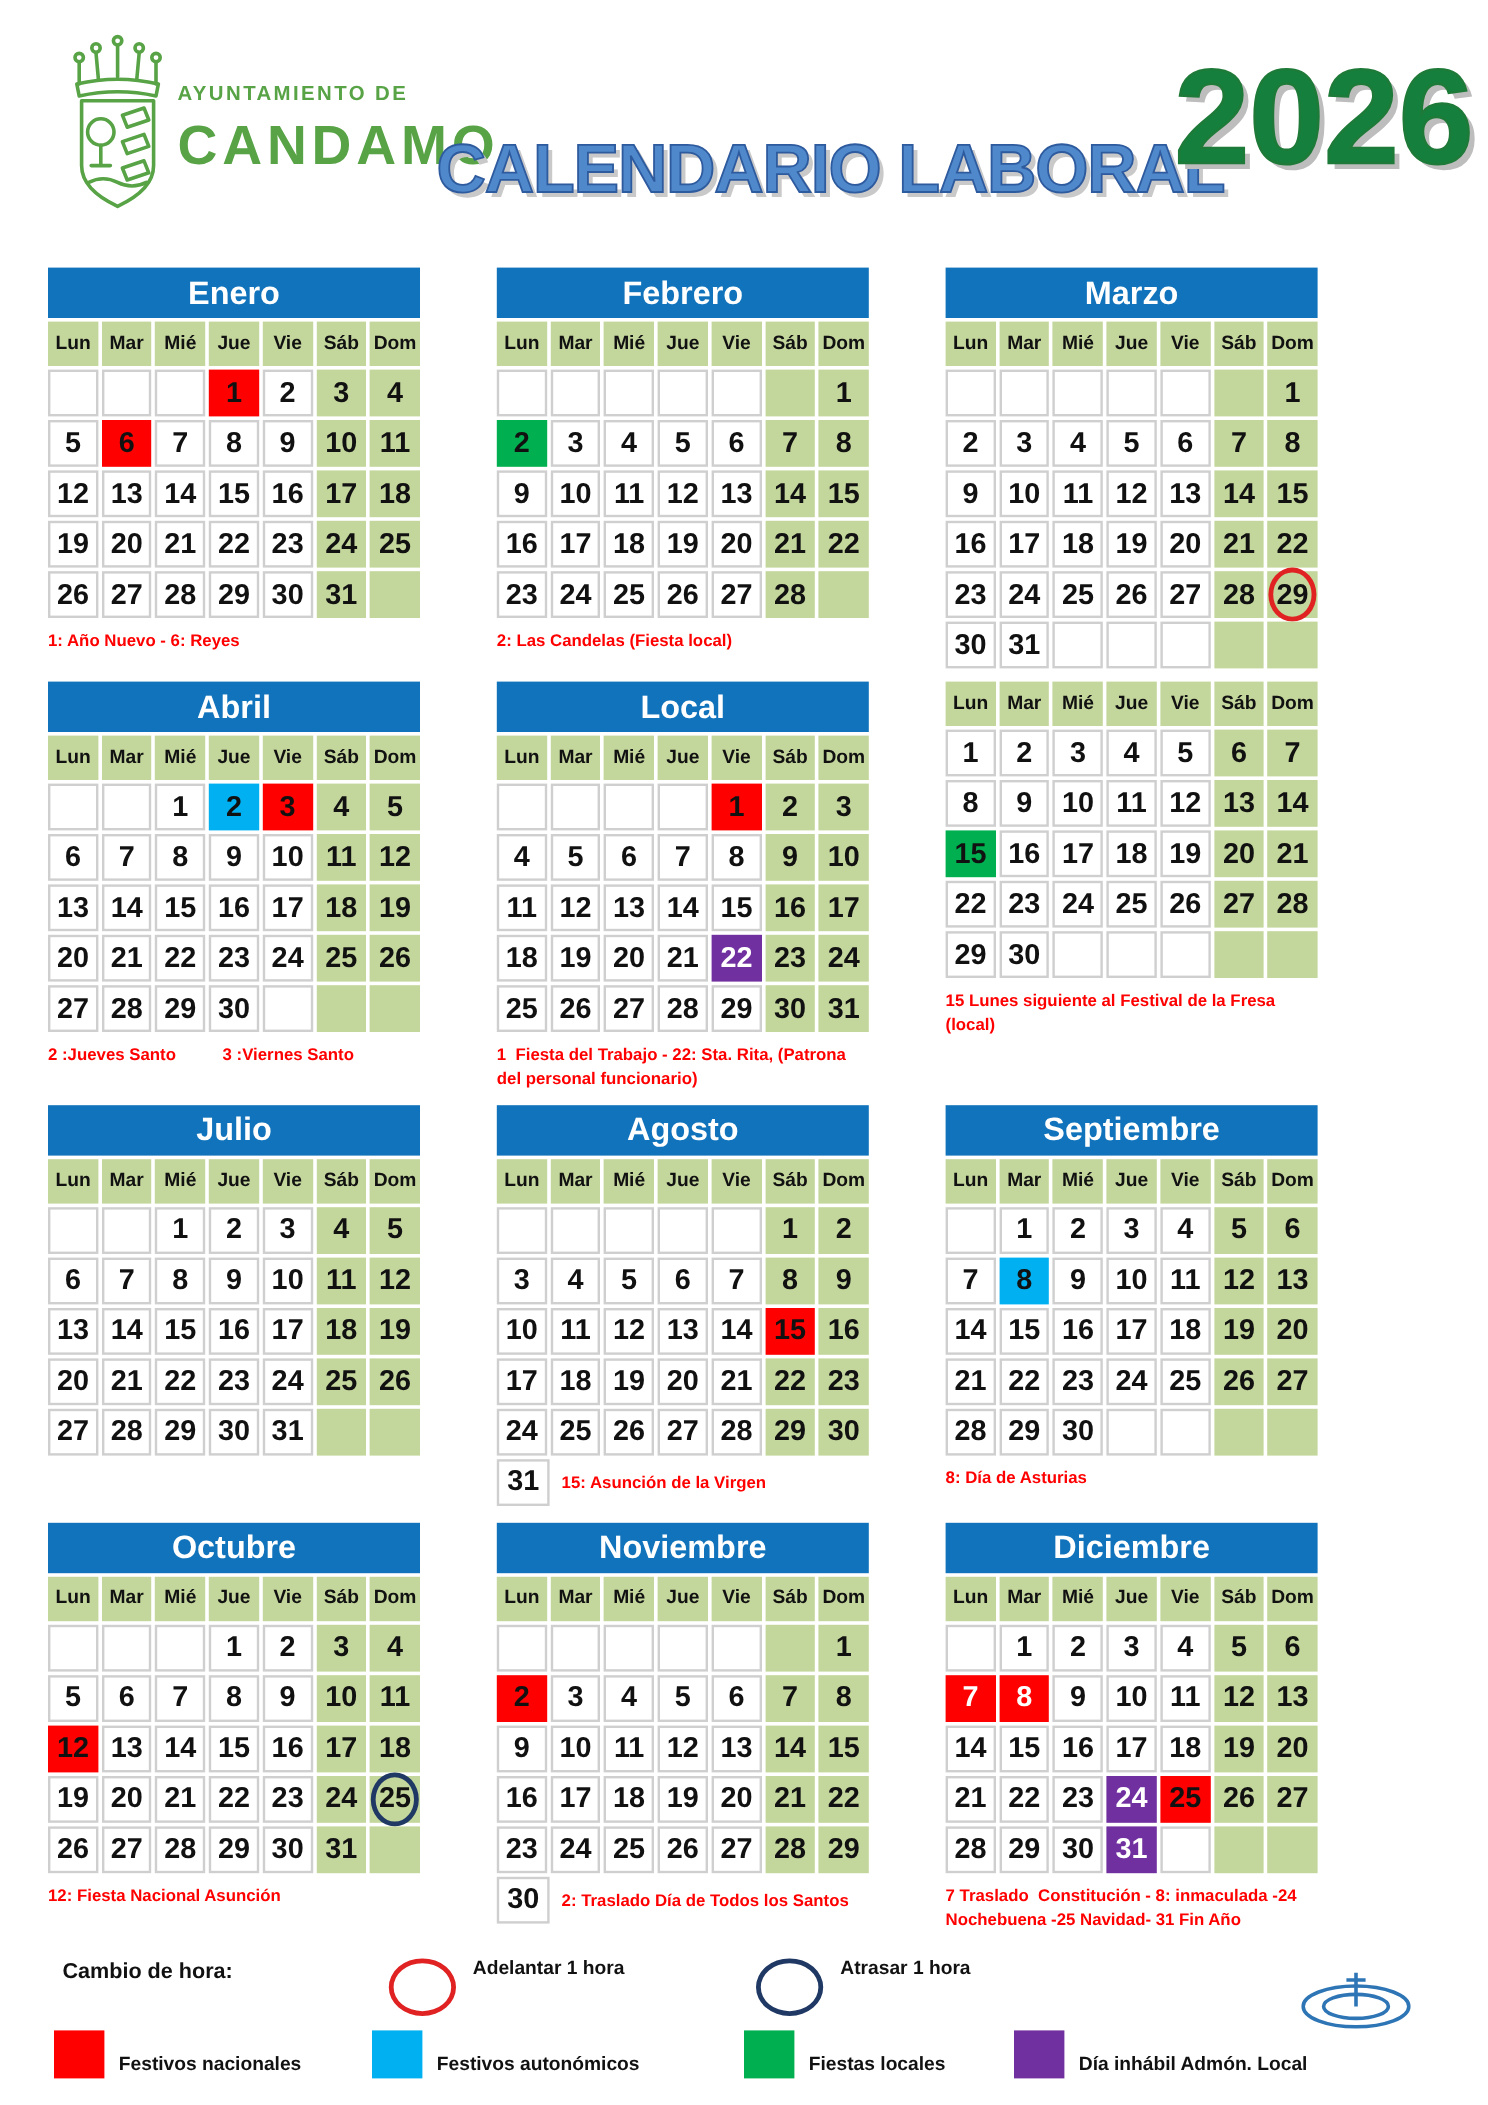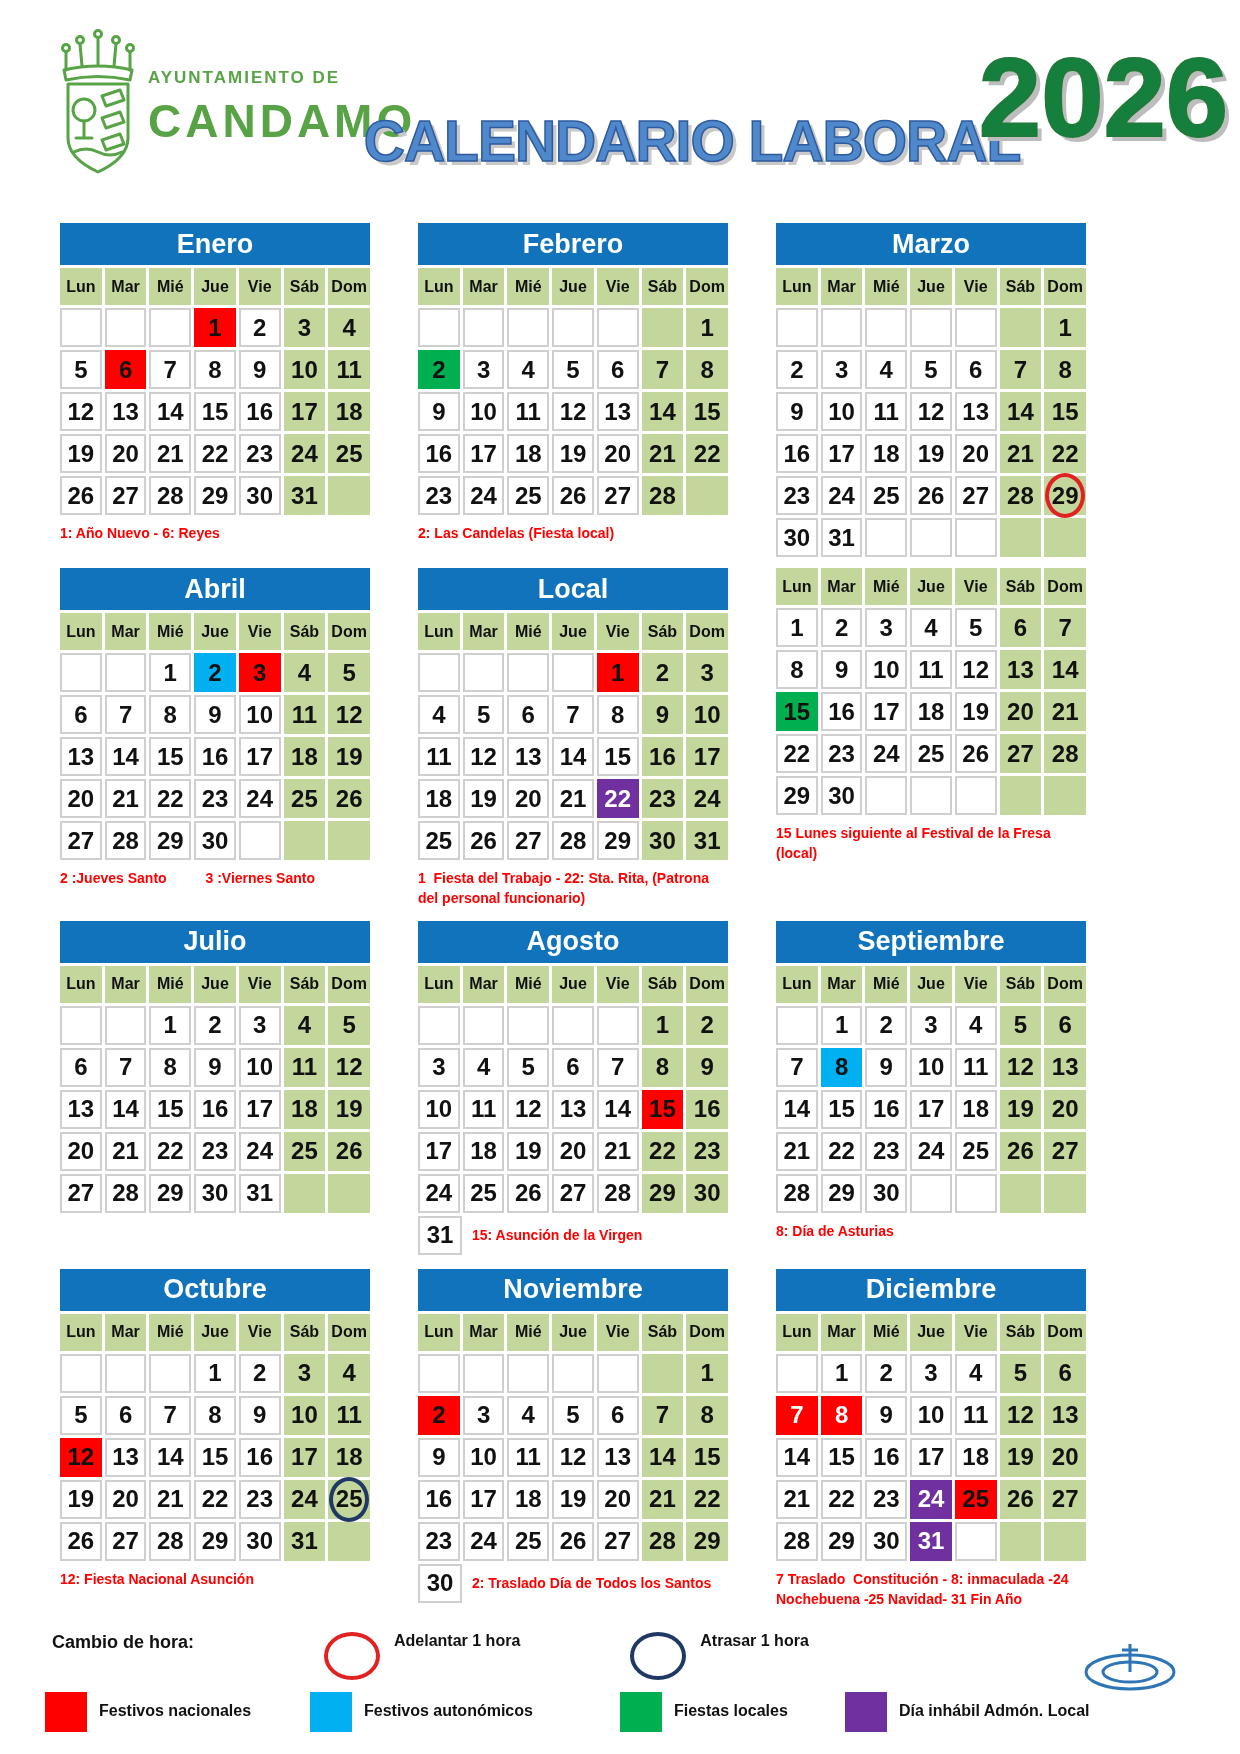--- a/index.html
+++ b/index.html
@@ -10,22 +10,22 @@
   .crest{position:absolute;left:52px;top:26px;}
   .org{position:absolute;left:148px;top:68px;color:#57a345;}
   .org-line1{font-size:17px;font-weight:bold;letter-spacing:2px;}
   .org-line2{font-size:46px;font-weight:bold;letter-spacing:4px;margin-top:6px;}
   .cal-title{position:absolute;left:352px;top:108px;width:680px;text-align:center;
        font-size:57px;font-weight:bold;letter-spacing:-1px;color:#4f88cb;
        -webkit-text-stroke:1.5px #2e5a9e;text-shadow:4px 4px 0 #c9c9c9;white-space:nowrap;}
   .year{position:absolute;right:12px;top:42px;font-size:112px;font-weight:bold;color:#15803d;
        -webkit-text-stroke:2px #1e7a38;text-shadow:5px 5px 0 #bdbdbd;line-height:1;}
   
-  .quarter{display:grid;grid-template-columns:310px 310px 310px;column-gap:48px;
-           margin-left:60px;align-items:start;}
+  .quarter{display:grid;grid-template-columns:310px 310px 310px;column-gap:64px;
+           margin-left:40px;align-items:start;}
   .q1{margin-top:23px}.q2{margin-top:11px}.q3{margin-top:12px}.q4{margin-top:14px}
   .month{width:310px;}
   .month-title{height:42px;background:#1173bb;color:#fff;font-weight:bold;font-size:27px;
       display:flex;align-items:center;justify-content:center;margin-bottom:3px;}
   .cal-grid{display:grid;grid-template-columns:repeat(7,1fr);gap:3px;}
   .dow{height:37px;background:#c3d69b;color:#111;font-weight:bold;font-size:16px;
       display:flex;align-items:center;justify-content:center;}
   .cell{position:relative;height:39px;background:#fff;outline:2px solid #cfcfcf;outline-offset:-2px;
       color:#111;font-weight:bold;font-size:24px;display:flex;align-items:center;justify-content:center;}
   .cell.weekend{background:#c3d69b;outline:none;}
@@ -46,21 +46,21 @@
   
   .timechange{position:absolute;left:52px;top:1632px;display:flex;align-items:flex-start;}
   .tc-label{font-size:18px;font-weight:bold;color:#111;}
   .tc-oval{width:48px;height:40px;border-radius:50%;flex:none;}
   .tc-red{border:4px solid #e02222;margin-left:130px;}
   .tc-navy{border:4px solid #1f3864;margin-left:110px;}
   .tc-text{font-size:16px;font-weight:bold;color:#111;margin-left:14px;}
   .brandmark{position:absolute;right:62px;top:1640px;}
   
   .legend{position:absolute;left:45px;top:1692px;right:40px;display:flex;align-items:flex-start;}
-  .lg-item{display:flex;align-items:center;gap:12px;}
+  .lg-item{display:flex;align-items:flex-end;gap:12px;}
   .lg-sw{width:42px;height:40px;flex:none;}
   .lg-label{font-size:16px;font-weight:bold;color:#111;padding-bottom:2px;white-space:nowrap;}
   .lg-i0{width:265px}.lg-i1{width:310px}.lg-i2{width:225px}
 </style>
 </head>
 <body>
 
 <div class="page">
 
   <div class="hdr">

